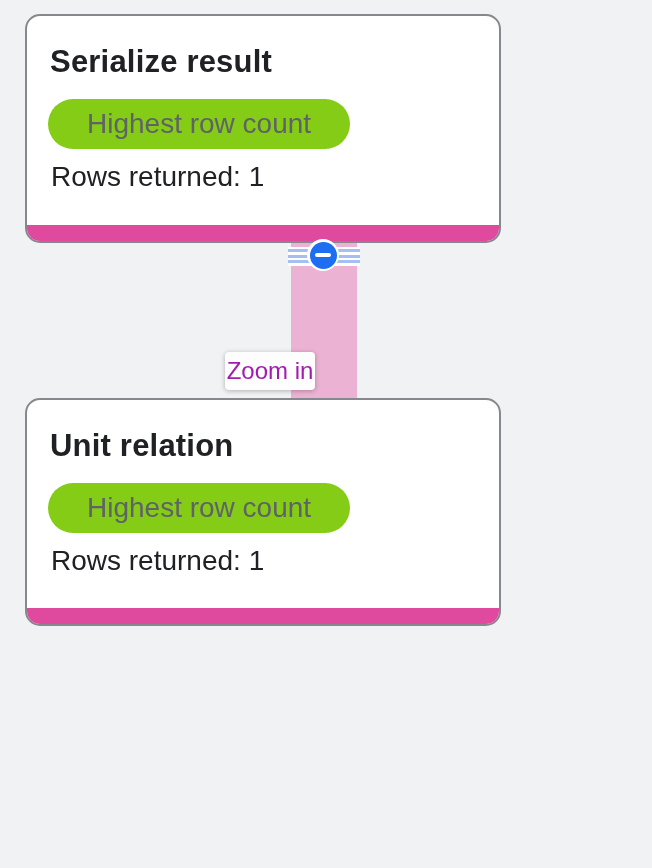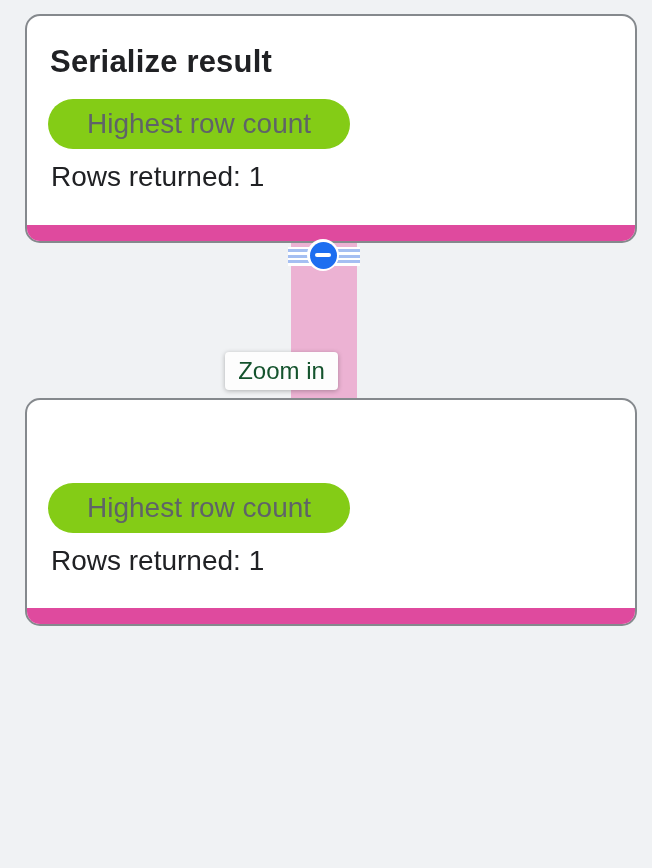--- a/index.html
+++ b/index.html
@@ -12,21 +12,21 @@
     background: #f0f2f4;
     font-family: "Liberation Sans", sans-serif;
     position: relative;
     overflow: hidden;
   }
 
   
   .node-card {
     position: absolute;
     left: 25px;
-    width: 612px;
+    width: 476px;
     box-sizing: border-box;
     background: #ffffff;
     border: 2px solid #85898d;
     border-radius: 15px;
     overflow: hidden;
     z-index: 2;
   }
   .card-serialize { top: 14px;  height: 229px; }
   .card-unit      { top: 398px; height: 228px; }
 
@@ -125,30 +125,30 @@
     height: 4.5px;
     border-radius: 2.5px;
     background: #ffffff;
   }
 
   
   .tooltip {
     position: absolute;
     left: 225px;
     top: 352px;
-    width: 113px;
+    width: 90px;
     height: 38px;
     background: #fdfdfd;
     border-radius: 4px;
     box-shadow: 0 1px 5px rgba(0,0,0,0.28);
     display: flex;
     align-items: center;
     justify-content: center;
     font-size: 24px;
-    color: #14532d;
+    color: #a21caf;
     z-index: 5;
     white-space: nowrap;
   }
 </style>
 </head>
 <body>
 
 <div class="edge-band"></div>
 
 <div class="stripe-band">
@@ -166,16 +166,17 @@
 <div class="tooltip">Zoom in</div>
 
 <div class="node-card card-serialize">
   <div class="card-title">Serialize result</div>
   <div class="badge">Highest row count</div>
   <div class="metric">Rows returned: 1</div>
   <div class="card-footer"></div>
 </div>
 
 <div class="node-card card-unit">
+  <div class="card-title">Unit relation</div>
   <div class="badge">Highest row count</div>
   <div class="metric">Rows returned: 1</div>
   <div class="card-footer"></div>
 </div>
 
 </body></html>

